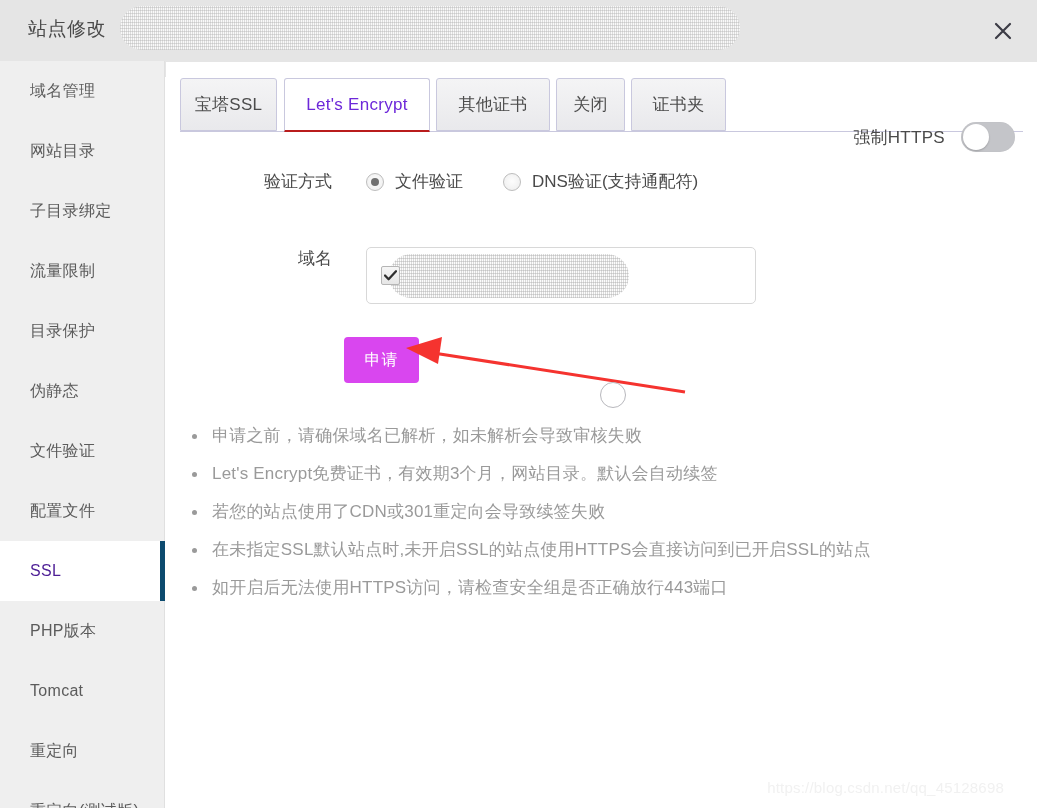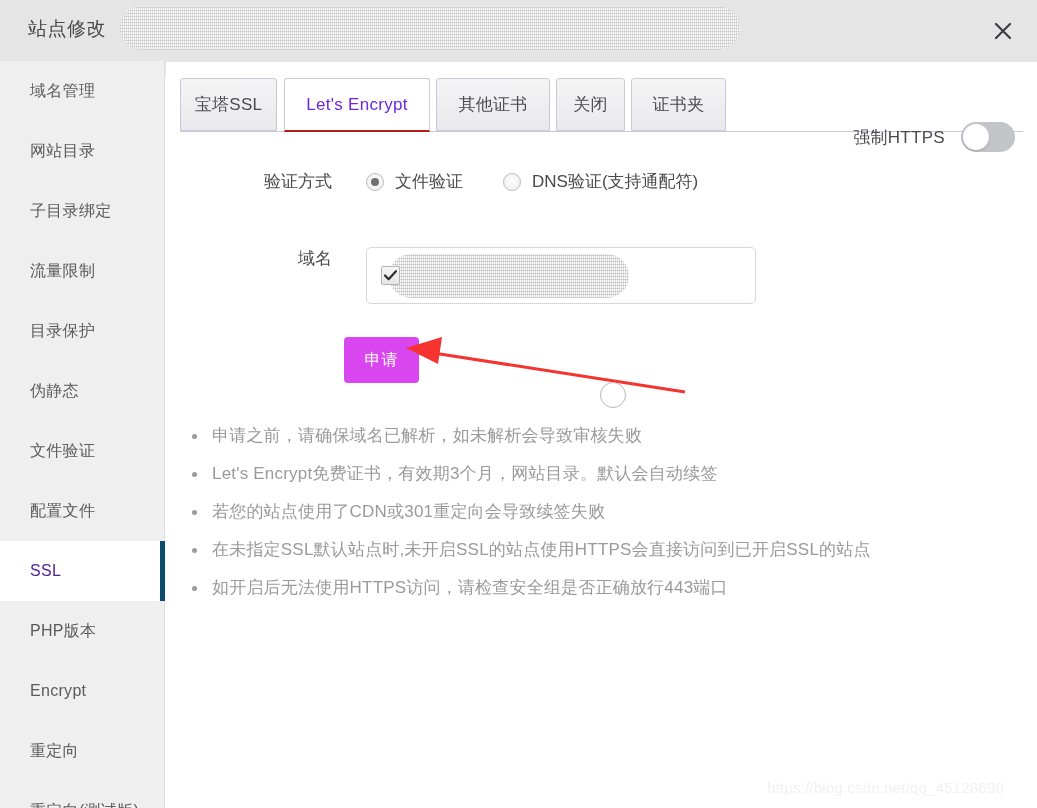--- a/index.html
+++ b/index.html
@@ -367,21 +367,21 @@
       <div class="side-item">
         <span>配置文件</span>
       </div>
       <div class="side-item active">
         <span>SSL</span>
       </div>
       <div class="side-item">
         <span>PHP版本</span>
       </div>
       <div class="side-item">
-        <span>Encrypt</span>
+        <span>Tomcat</span>
       </div>
       <div class="side-item">
         <span>重定向</span>
       </div>
       <div class="side-item">
         <span>重定向(测试版)</span>
       </div>
     </div>
 
   <div class="content">

